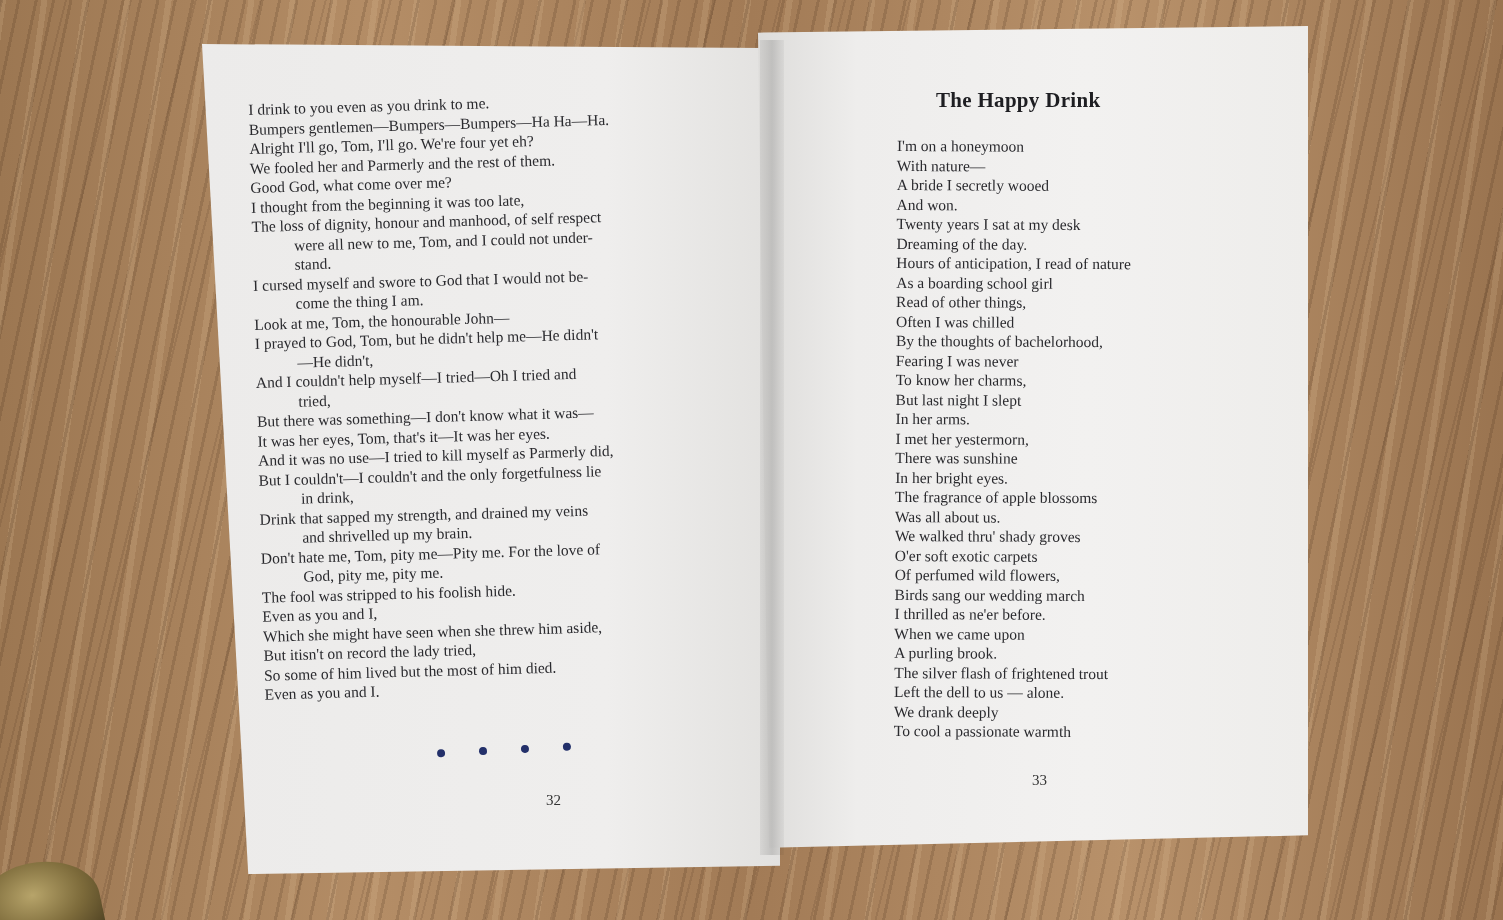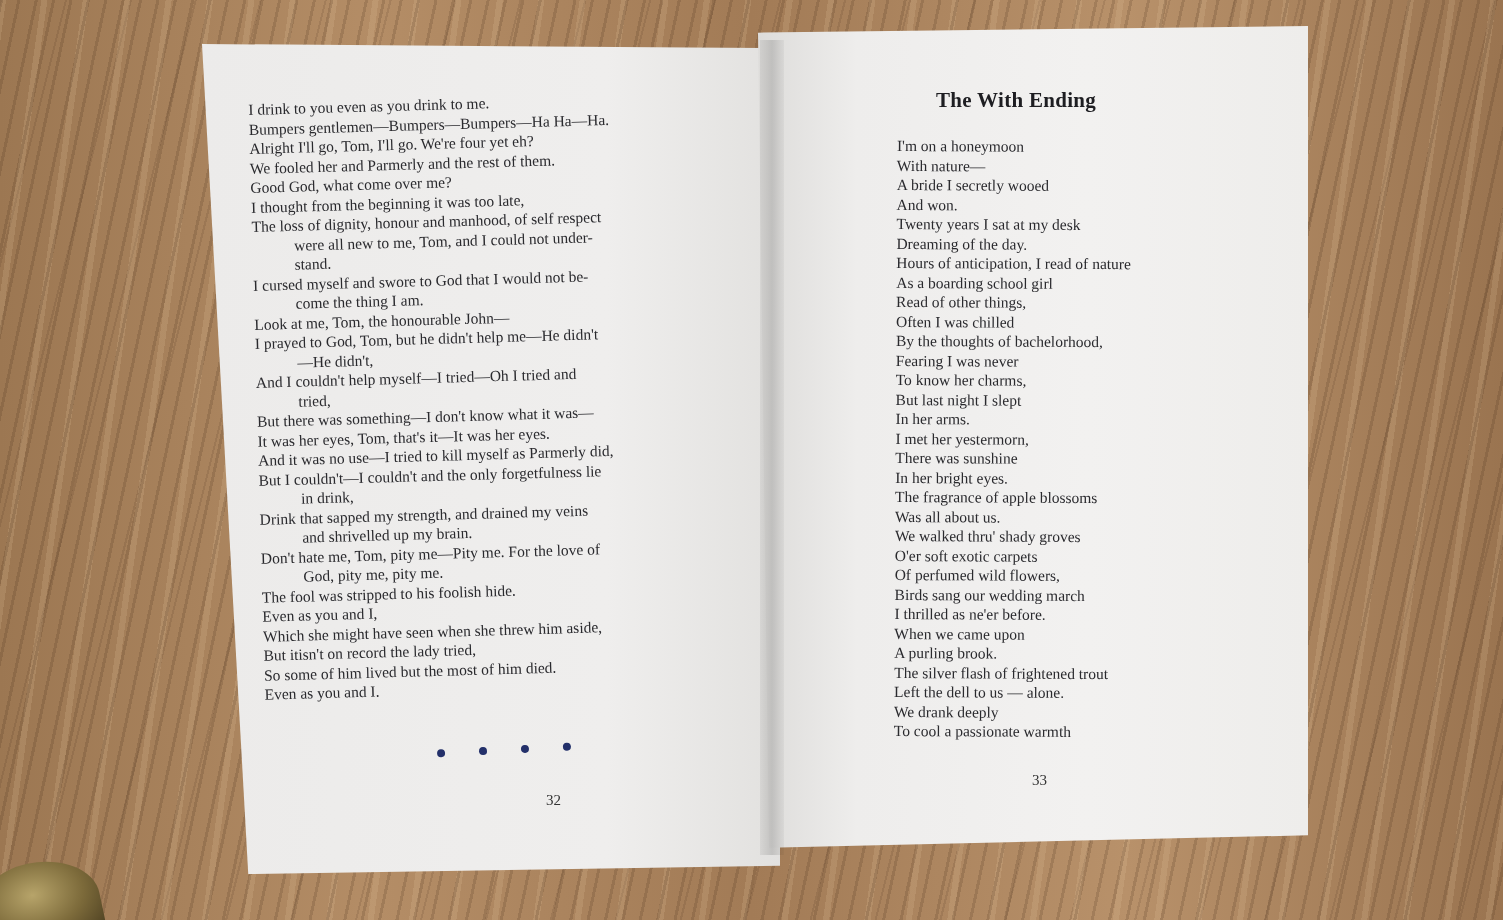--- a/index.html
+++ b/index.html
@@ -105,21 +105,21 @@
 
   <div class="dots">
     <span class="dot"></span>
     <span class="dot"></span>
     <span class="dot"></span>
     <span class="dot"></span>
   </div>
 
   <div class="pagenum pn-left">32</div>
 
-  <div class="title">The With Ending</div>
+  <div class="title">The Happy Drink</div>
   <div class="text-block right-text" id="right-lines">
       <span class="line">I'm on a honeymoon</span>
       <span class="line">With nature—</span>
       <span class="line">A bride I secretly wooed</span>
       <span class="line">And won.</span>
       <span class="line">Twenty years I sat at my desk</span>
       <span class="line">Dreaming of the day.</span>
       <span class="line">Hours of anticipation, I read of nature</span>
       <span class="line">As a boarding school girl</span>
       <span class="line">Read of other things,</span>

